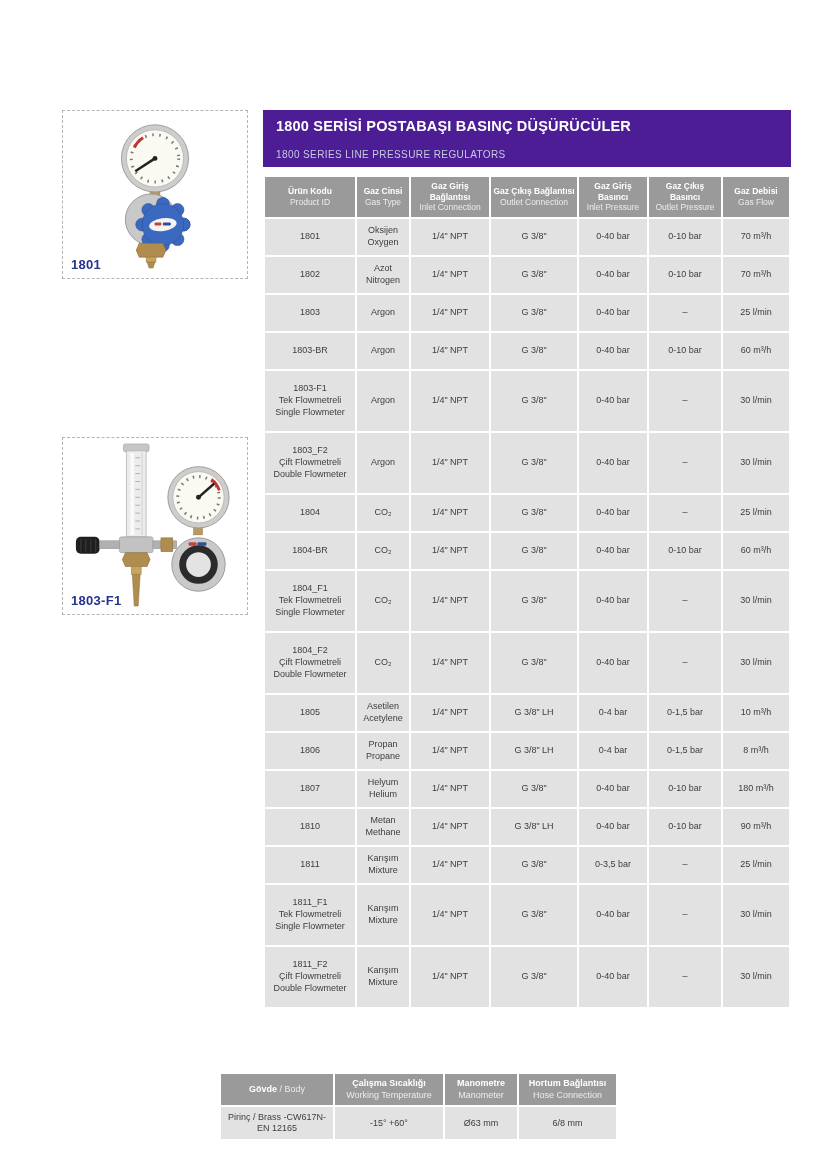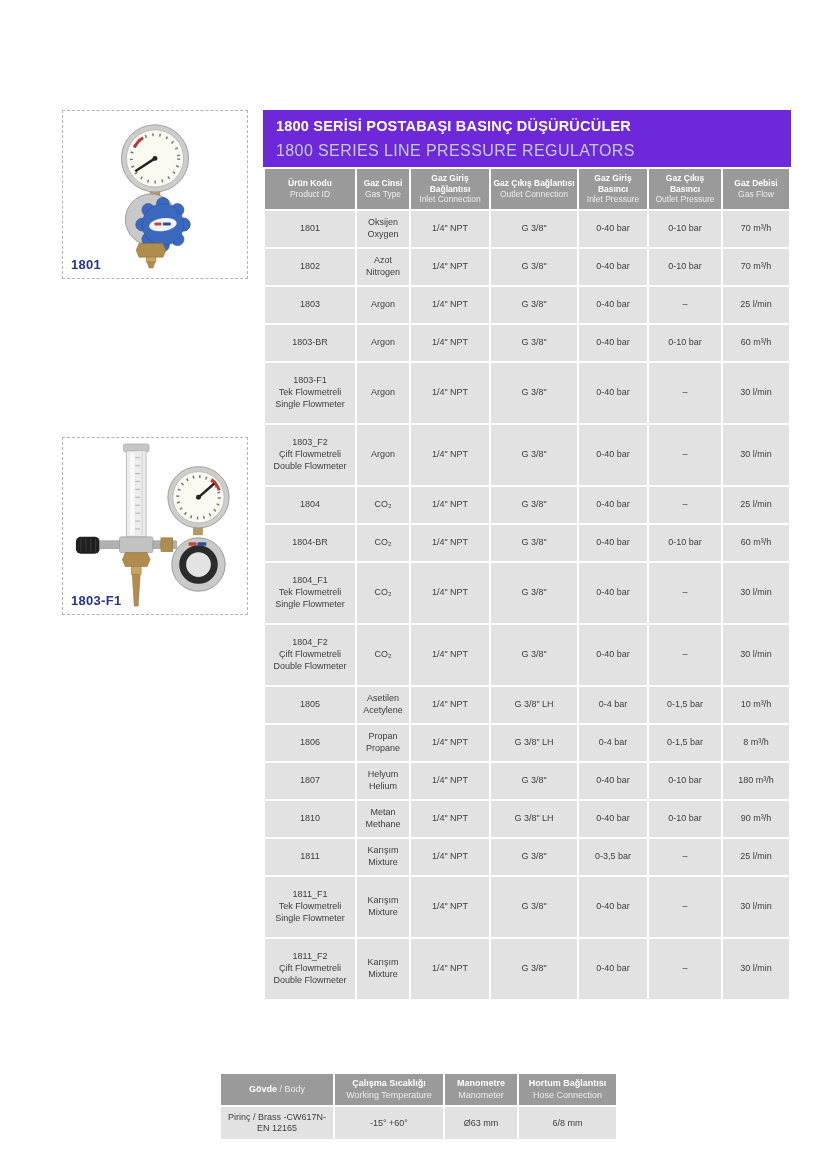--- a/index.html
+++ b/index.html
@@ -13,27 +13,27 @@
   }
   .img-box.box1{top:110px;height:167px;}
   .img-box.box2{top:437px;height:176px;}
   .img-label{
     position:absolute;left:8px;bottom:6px;color:#26348b;font-weight:bold;
     font-size:13px;letter-spacing:.3px;
   }
   .img-box svg{display:block;margin:0 auto;}
   
   .content{position:absolute;left:263px;top:110px;width:528px;}
-  .title-bar{background:#6d28d9;padding:8px 13px 7px 13px;box-sizing:border-box;}
+  .title-bar{background:#4c1d95;padding:8px 13px 7px 13px;box-sizing:border-box;}
   .title-tr{color:#ffffff;font-weight:bold;font-size:14.5px;letter-spacing:.2px;}
-  .title-en{color:#c5cbdc;font-size:16px;margin-top:8px;letter-spacing:.4px;}
+  .title-en{color:#c5cbdc;font-size:10px;margin-top:15px;letter-spacing:.4px;}
   
   table.main{
     width:528px;border-collapse:separate;border-spacing:2px;table-layout:fixed;
-    margin-top:0;
+    margin-top:8px;
   }
   table.main th{
     background:#9a9a9a;color:#ffffff;font-size:8.5px;font-weight:bold;
     padding:4px 2px;line-height:1.25;text-align:center;vertical-align:middle;
   }
   table.main th .h-tr{display:block;}
   table.main th .h-en{display:block;font-weight:normal;color:#ececec;}
   table.main td{
     background:#e2e2e2;color:#3d3d3d;font-size:9px;text-align:center;
     vertical-align:middle;padding:4px 3px;line-height:1.3;height:28px;

